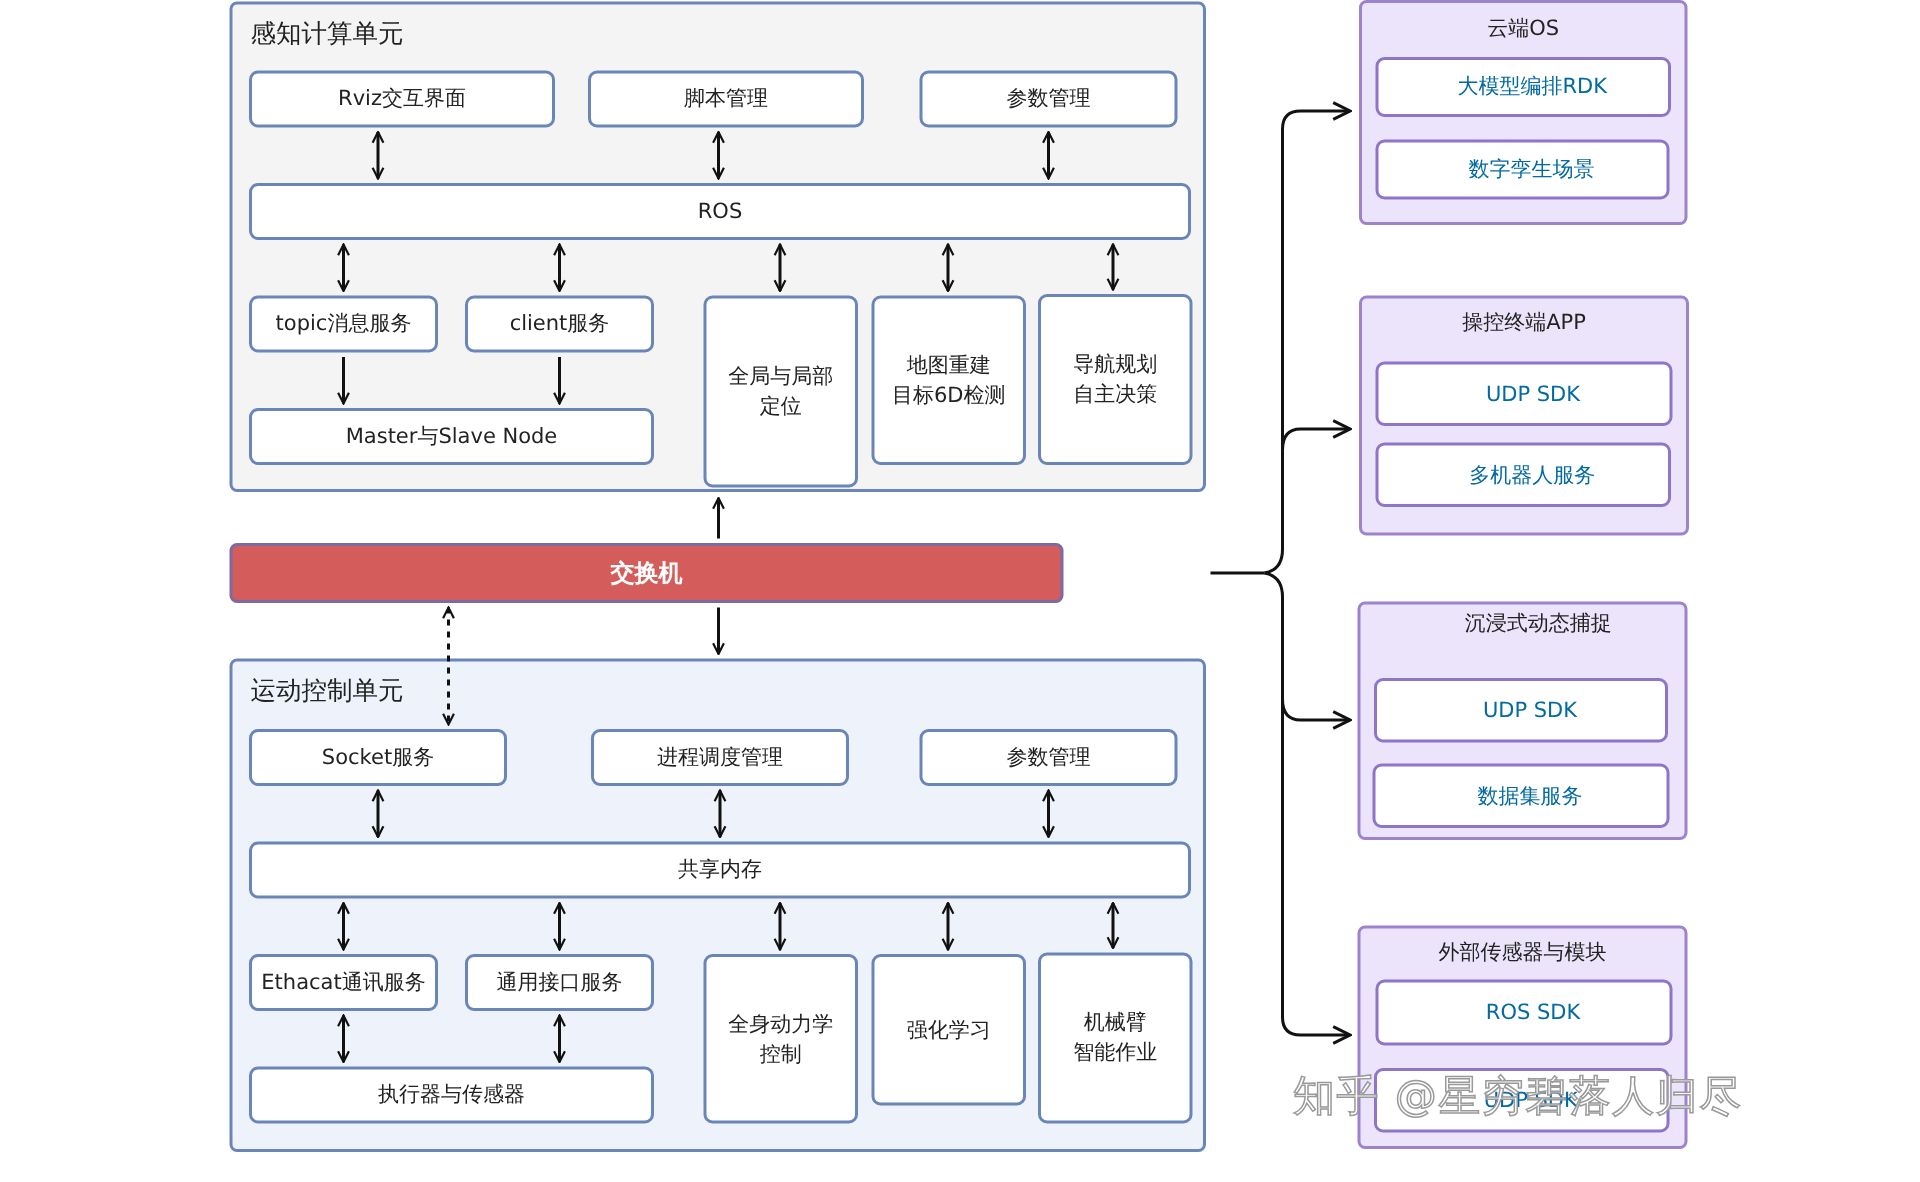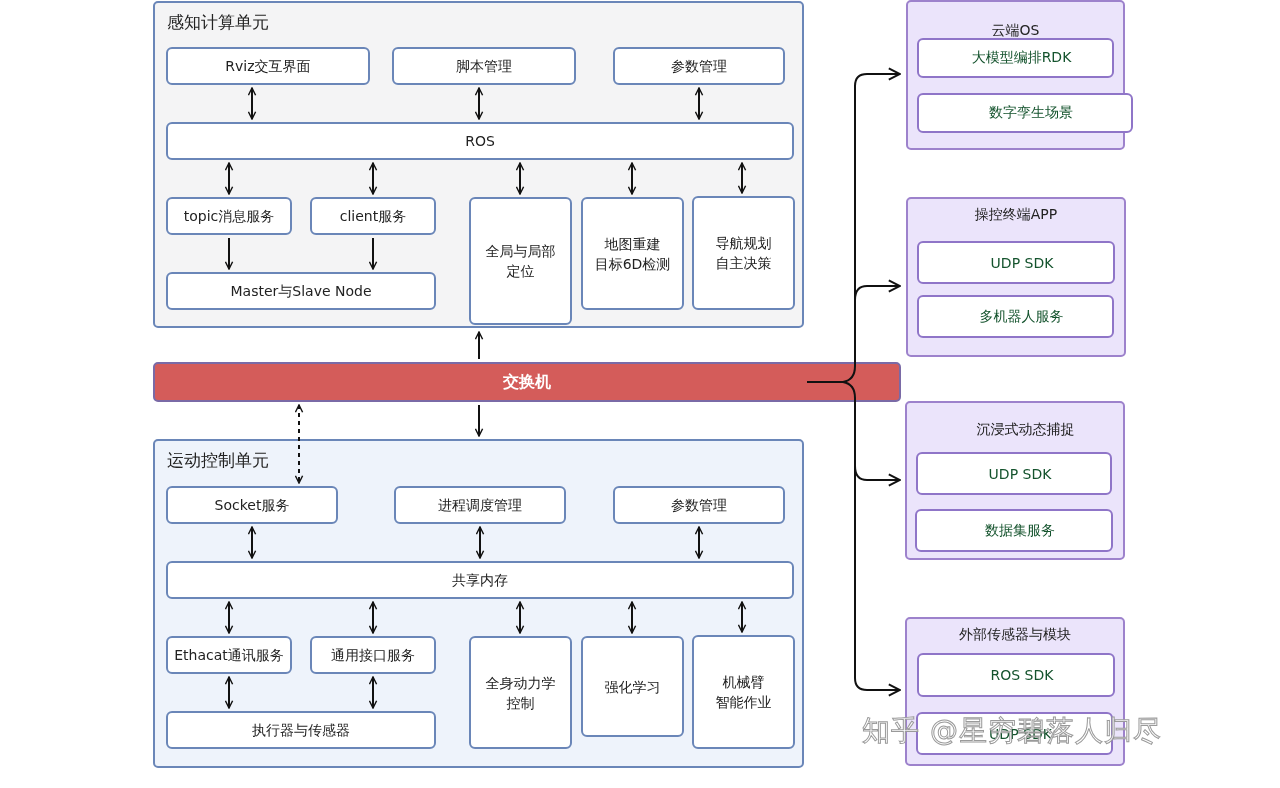--- a/index.html
+++ b/index.html
@@ -6,21 +6,21 @@
   body{width:1280px;height:788px;position:relative;overflow:hidden;font-family:"DejaVu Sans","Liberation Sans",sans-serif;color:#222;}
   .abs{position:absolute;box-sizing:border-box;}
   .unit{border:2px solid #6a86b8;border-radius:5px;}
   .unit.top{background:#f4f4f5;}
   .unit.bot{background:#eef3fb;}
   .unit-title{position:absolute;left:12px;top:8px;font-size:17px;color:#222;}
   .box{background:#ffffff;border:2px solid #6a86b8;border-radius:6px;display:flex;align-items:center;justify-content:center;text-align:center;font-size:14px;line-height:20px;color:#222;white-space:pre-line;}
   .switch{background:#d45c5a;border:2px solid #7a6aa6;border-radius:5px;display:flex;align-items:center;justify-content:center;color:#fff;font-weight:bold;font-size:16px;}
   .panel{background:#ebe4fb;border:2px solid #9d82cc;border-radius:5px;}
   .panel-title{position:absolute;left:0;right:0;text-align:center;font-size:14px;color:#222;}
-  .pbox{background:#ffffff;border:2px solid #8f75c8;border-radius:6px;display:flex;align-items:center;justify-content:center;font-size:14px;color:#14532d;padding-left:12px;}
+  .pbox{background:#ffffff;border:2px solid #8f75c8;border-radius:6px;display:flex;align-items:center;justify-content:center;font-size:14px;color:#0369a1;padding-left:12px;}
   svg.overlay{position:absolute;left:0;top:0;pointer-events:none;}
   .watermark{position:absolute;left:862px;top:712px;font-size:28px;color:rgba(255,255,255,0.85);-webkit-text-stroke:1px #9a9a9a;letter-spacing:1px;white-space:nowrap;}
 </style>
 </head>
 <body>
 
 <div class="abs unit top" style="left:153px;top:1px;width:651px;height:327px;padding-left:44px;">
   <div class="unit-title">感知计算单元</div>
 </div>
 <div class="abs box" style="left:166px;top:47px;width:204px;height:38px;">Rviz交互界面</div>
@@ -30,52 +30,52 @@
 <div class="abs box" style="left:166px;top:197px;width:126px;height:38px;text-align:center;">topic消息服务</div>
 <div class="abs box" style="left:310px;top:197px;width:126px;height:38px;">client服务</div>
 <div class="abs box" style="left:166px;top:272px;width:270px;height:38px;">Master与Slave Node</div>
 <div class="abs box" style="left:469px;top:197px;width:103px;height:128px;">全局与局部
 定位</div>
 <div class="abs box" style="left:581px;top:197px;width:103px;height:113px;text-align:center;">地图重建
 目标6D检测</div>
 <div class="abs box" style="left:692px;top:196px;width:103px;height:114px;">导航规划
 自主决策</div>
 
-<div class="abs switch" style="left:153px;top:362px;width:748px;height:40px;">交换机</div>
+<div class="abs switch" style="left:153px;top:362px;width:556px;height:40px;">交换机</div>
 
 <div class="abs unit bot" style="left:153px;top:439px;width:651px;height:329px;">
   <div class="unit-title">运动控制单元</div>
 </div>
 <div class="abs box" style="left:166px;top:486px;width:172px;height:38px;">Socket服务</div>
 <div class="abs box" style="left:394px;top:486px;width:172px;height:38px;">进程调度管理</div>
 <div class="abs box" style="left:613px;top:486px;width:172px;height:38px;">参数管理</div>
 <div class="abs box" style="left:166px;top:561px;width:628px;height:38px;">共享内存</div>
 <div class="abs box" style="left:166px;top:636px;width:126px;height:38px;">Ethacat通讯服务</div>
 <div class="abs box" style="left:310px;top:636px;width:126px;height:38px;">通用接口服务</div>
 <div class="abs box" style="left:166px;top:711px;width:270px;height:38px;">执行器与传感器</div>
 <div class="abs box" style="left:469px;top:636px;width:103px;height:113px;">全身动力学
 控制</div>
 <div class="abs box" style="left:581px;top:636px;width:103px;height:101px;">强化学习</div>
 <div class="abs box" style="left:692px;top:635px;width:103px;height:114px;">机械臂
 智能作业</div>
 
 <div class="abs panel" style="left:906px;top:0px;width:219px;height:150px;">
-  <div class="panel-title" style="top:20px;">云端OS</div>
+  <div class="panel-title" style="top:8px;">云端OS</div>
 </div>
 <div class="abs pbox" style="left:917px;top:38px;width:197px;height:40px;">大模型编排RDK</div>
-<div class="abs pbox" style="left:917px;top:93px;width:216px;height:40px;">数字孪生场景</div>
+<div class="abs pbox" style="left:917px;top:93px;width:196px;height:40px;">数字孪生场景</div>
 
 <div class="abs panel" style="left:906px;top:197px;width:220px;height:160px;">
   <div class="panel-title" style="top:7px;">操控终端APP</div>
 </div>
 <div class="abs pbox" style="left:917px;top:241px;width:198px;height:43px;">UDP SDK</div>
 <div class="abs pbox" style="left:917px;top:295px;width:197px;height:43px;">多机器人服务</div>
 
 <div class="abs panel" style="left:905px;top:401px;width:220px;height:159px;">
-  <div class="panel-title" style="top:18px;padding-left:21px;">沉浸式动态捕捉</div>
+  <div class="panel-title" style="top:4px;padding-left:21px;">沉浸式动态捕捉</div>
 </div>
 <div class="abs pbox" style="left:916px;top:452px;width:196px;height:43px;">UDP SDK</div>
 <div class="abs pbox" style="left:915px;top:509px;width:198px;height:43px;">数据集服务</div>
 
 <div class="abs panel" style="left:905px;top:617px;width:220px;height:149px;">
   <div class="panel-title" style="top:7px;">外部传感器与模块</div>
 </div>
 <div class="abs pbox" style="left:917px;top:653px;width:198px;height:44px;">ROS SDK</div>
 <div class="abs pbox" style="left:916px;top:712px;width:197px;height:43px;">UDP SDK</div>
 

